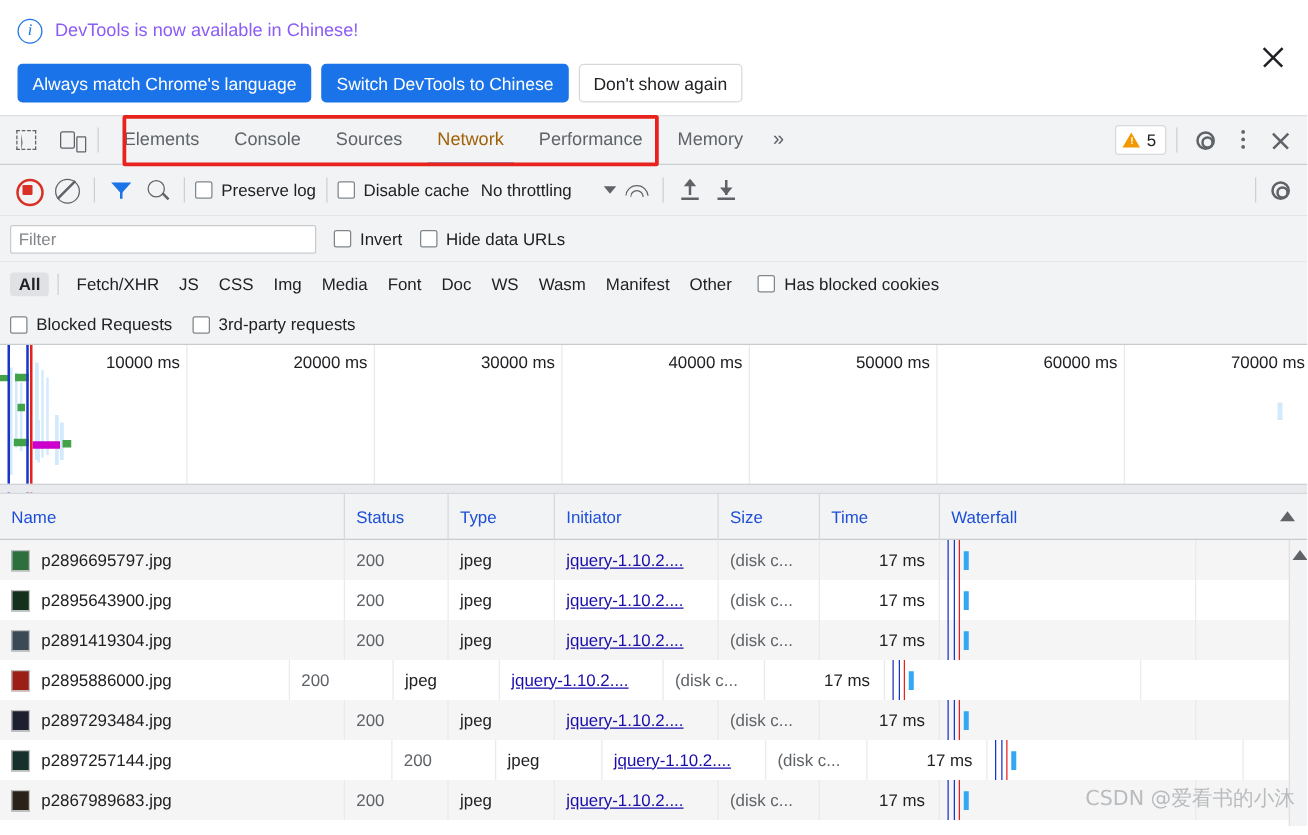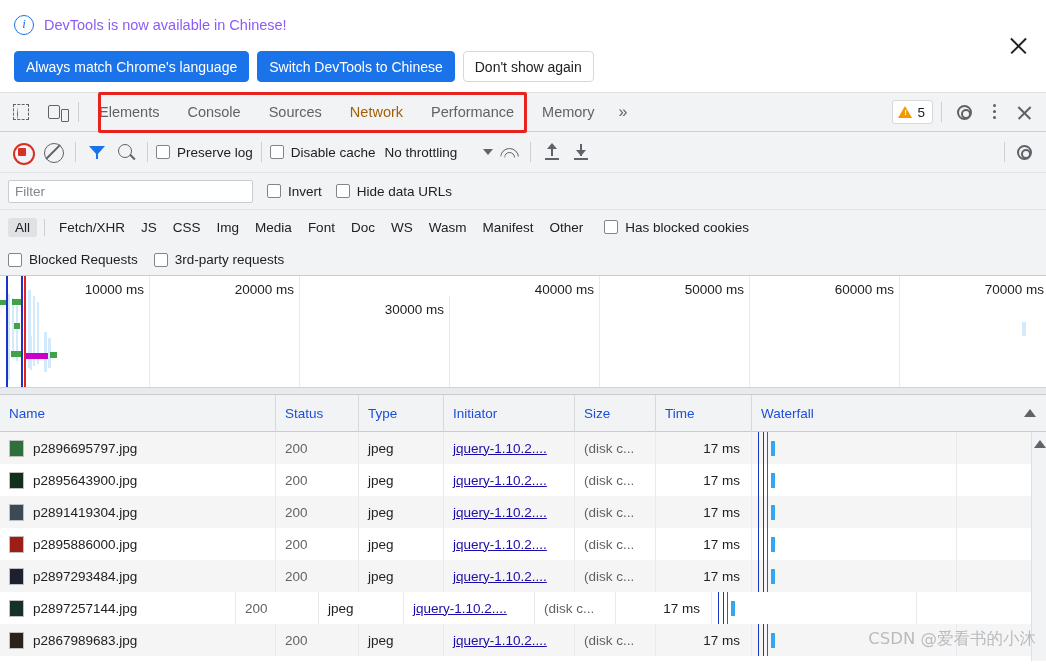--- a/index.html
+++ b/index.html
@@ -144,21 +144,21 @@
   .filter-input { width: 245px; height: 23px; background: #fff; border: 1px solid #c9cccf;
         border-radius: 2px; padding: 0 6px; font-size: 13.5px; color: #80868b;
         font-family: "Liberation Sans", sans-serif; }
   .filter-input::placeholder { color: #80868b; }
 
   
   .type-row { height: 34px; background: #f1f3f4; display: flex; align-items: center;
               padding: 0 8px; gap: 2px; }
   .chip { padding: 2px 7px; font-size: 13.5px; color: #202124; border-radius: 3px;
           cursor: pointer; white-space: nowrap; }
-  .chip.selected { background: #dfe1e5; }
+  .chip.selected { background: #dfe1e5; font-weight: bold; }
   .chip-sep { width: 1px; height: 17px; background: #cdd0d3; margin: 0 5px; }
   .extra-row { height: 32px; background: #f1f3f4; display: flex; align-items: center;
                padding: 0 8px; gap: 16px; border-bottom: 1px solid #c9cccf; }
 
   
   .overview { position: relative; height: 119px; background: #fff;
               border-bottom: 1px solid #c9cccf; overflow: hidden; }
   .tickcell { position: absolute; top: 0; height: 119px; border-right: 1px solid #e8eaed; }
   .ticklabel { position: absolute; right: 5px; top: 6px; font-size: 13.5px; color: #202124;
                white-space: nowrap; }
@@ -349,21 +349,21 @@
   </div>
 
   <div class="overview">
     <div id="ruler-ticks">
         <div class="tickcell" style="left: 0px; width: 150px;">
           <span class="ticklabel">10000 ms</span>
         </div>
         <div class="tickcell" style="left: 150px; width: 150px;">
           <span class="ticklabel">20000 ms</span>
         </div>
-        <div class="tickcell" style="left: 300px; width: 150px; margin-top: 20px;">
+        <div class="tickcell" style="left: 300px; width: 150px;">
           <span class="ticklabel">30000 ms</span>
         </div>
         <div class="tickcell" style="left: 450px; width: 150px;">
           <span class="ticklabel">40000 ms</span>
         </div>
         <div class="tickcell" style="left: 600px; width: 150px;">
           <span class="ticklabel">50000 ms</span>
         </div>
         <div class="tickcell" style="left: 750px; width: 150px;">
           <span class="ticklabel">60000 ms</span>
@@ -467,21 +467,21 @@
           <div class="cell time" style="width: 96px;">17 ms</div>
           <div class="cell wf">
             <span class="wf-line-blue" style="left:6px;"></span>
             <span class="wf-line-blue" style="left:11px;"></span>
             <span class="wf-line-red" style="left:15px;"></span>
             <span class="wf-bar" style="left:19px;"></span>
             <span class="wf-divider" style="left:204px;"></span>
           </div>
         </div>
         <div class="row even">
-          <div class="cell name" style="width: 276px;">
+          <div class="cell name" style="width: 232px;">
             <span class="thumb" style="background: rgb(156, 31, 23);"></span>
             <span>p2895886000.jpg</span>
           </div>
           <div class="cell status" style="width: 83px;">200</div>
           <div class="cell type" style="width: 85px;">jpeg</div>
           <div class="cell init" style="width: 131px;">
             <a href="#">jquery-1.10.2....</a>
           </div>
           <div class="cell size" style="width: 81px;">(disk c...</div>
           <div class="cell time" style="width: 96px;">17 ms</div>
@@ -507,21 +507,21 @@
           <div class="cell time" style="width: 96px;">17 ms</div>
           <div class="cell wf">
             <span class="wf-line-blue" style="left:6px;"></span>
             <span class="wf-line-blue" style="left:11px;"></span>
             <span class="wf-line-red" style="left:15px;"></span>
             <span class="wf-bar" style="left:19px;"></span>
             <span class="wf-divider" style="left:204px;"></span>
           </div>
         </div>
         <div class="row even">
-          <div class="cell name" style="width: 236px;">
+          <div class="cell name" style="width: 314px;">
             <span class="thumb" style="background: rgb(22, 48, 43);"></span>
             <span>p2897257144.jpg</span>
           </div>
           <div class="cell status" style="width: 83px;">200</div>
           <div class="cell type" style="width: 85px;">jpeg</div>
           <div class="cell init" style="width: 131px;">
             <a href="#">jquery-1.10.2....</a>
           </div>
           <div class="cell size" style="width: 81px;">(disk c...</div>
           <div class="cell time" style="width: 96px;">17 ms</div>

